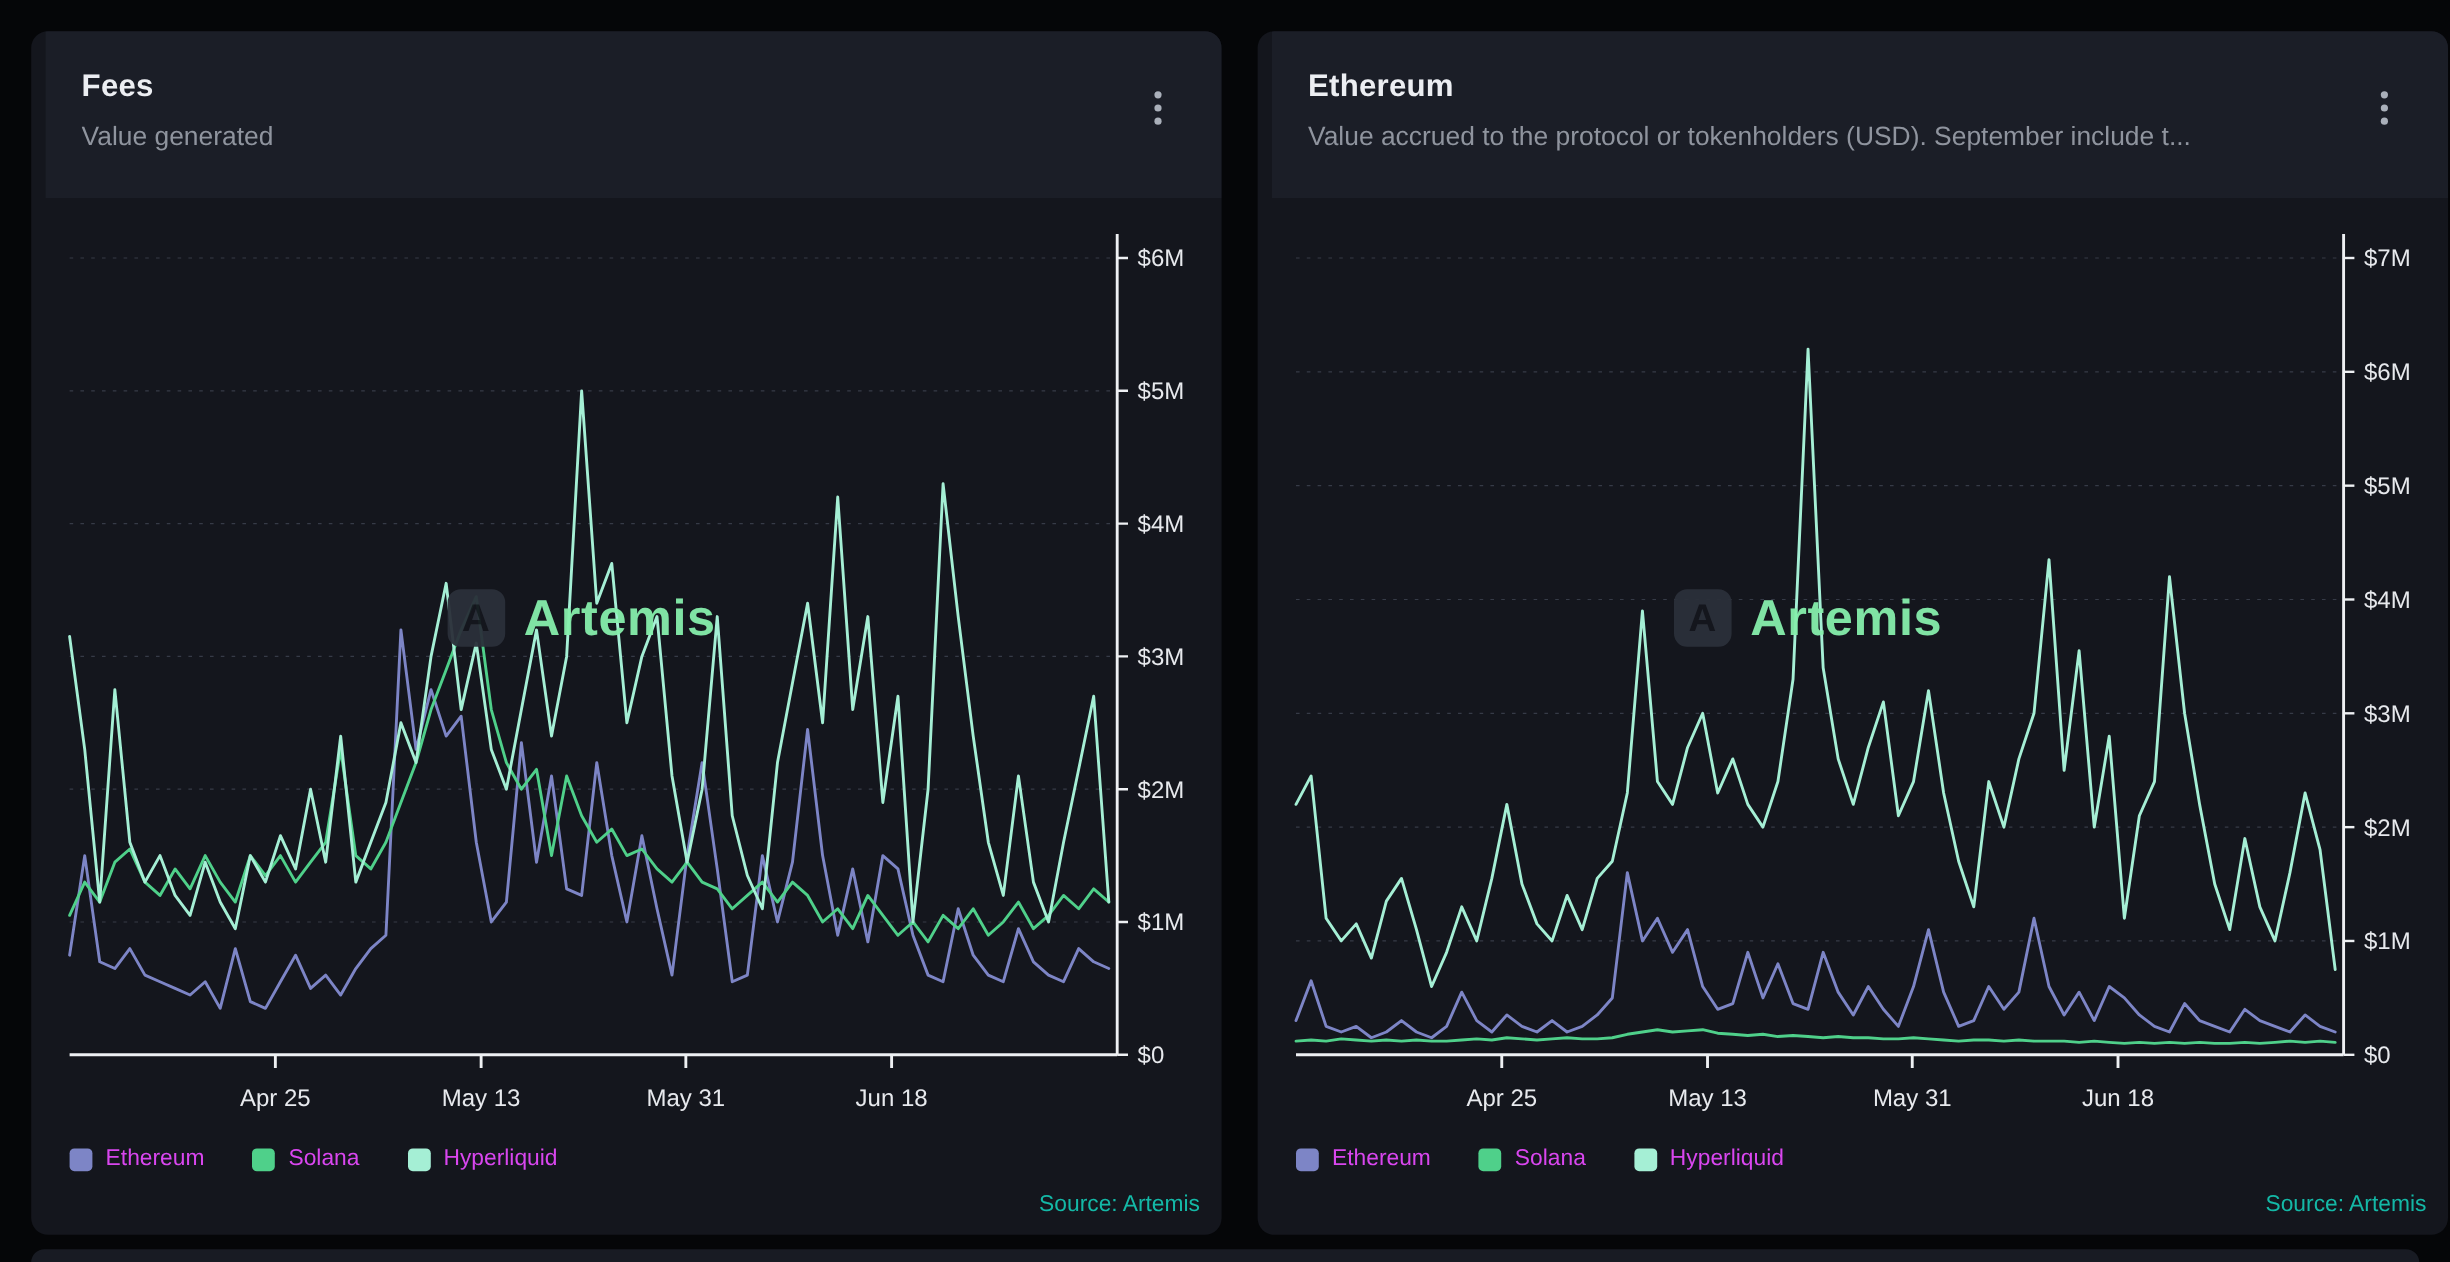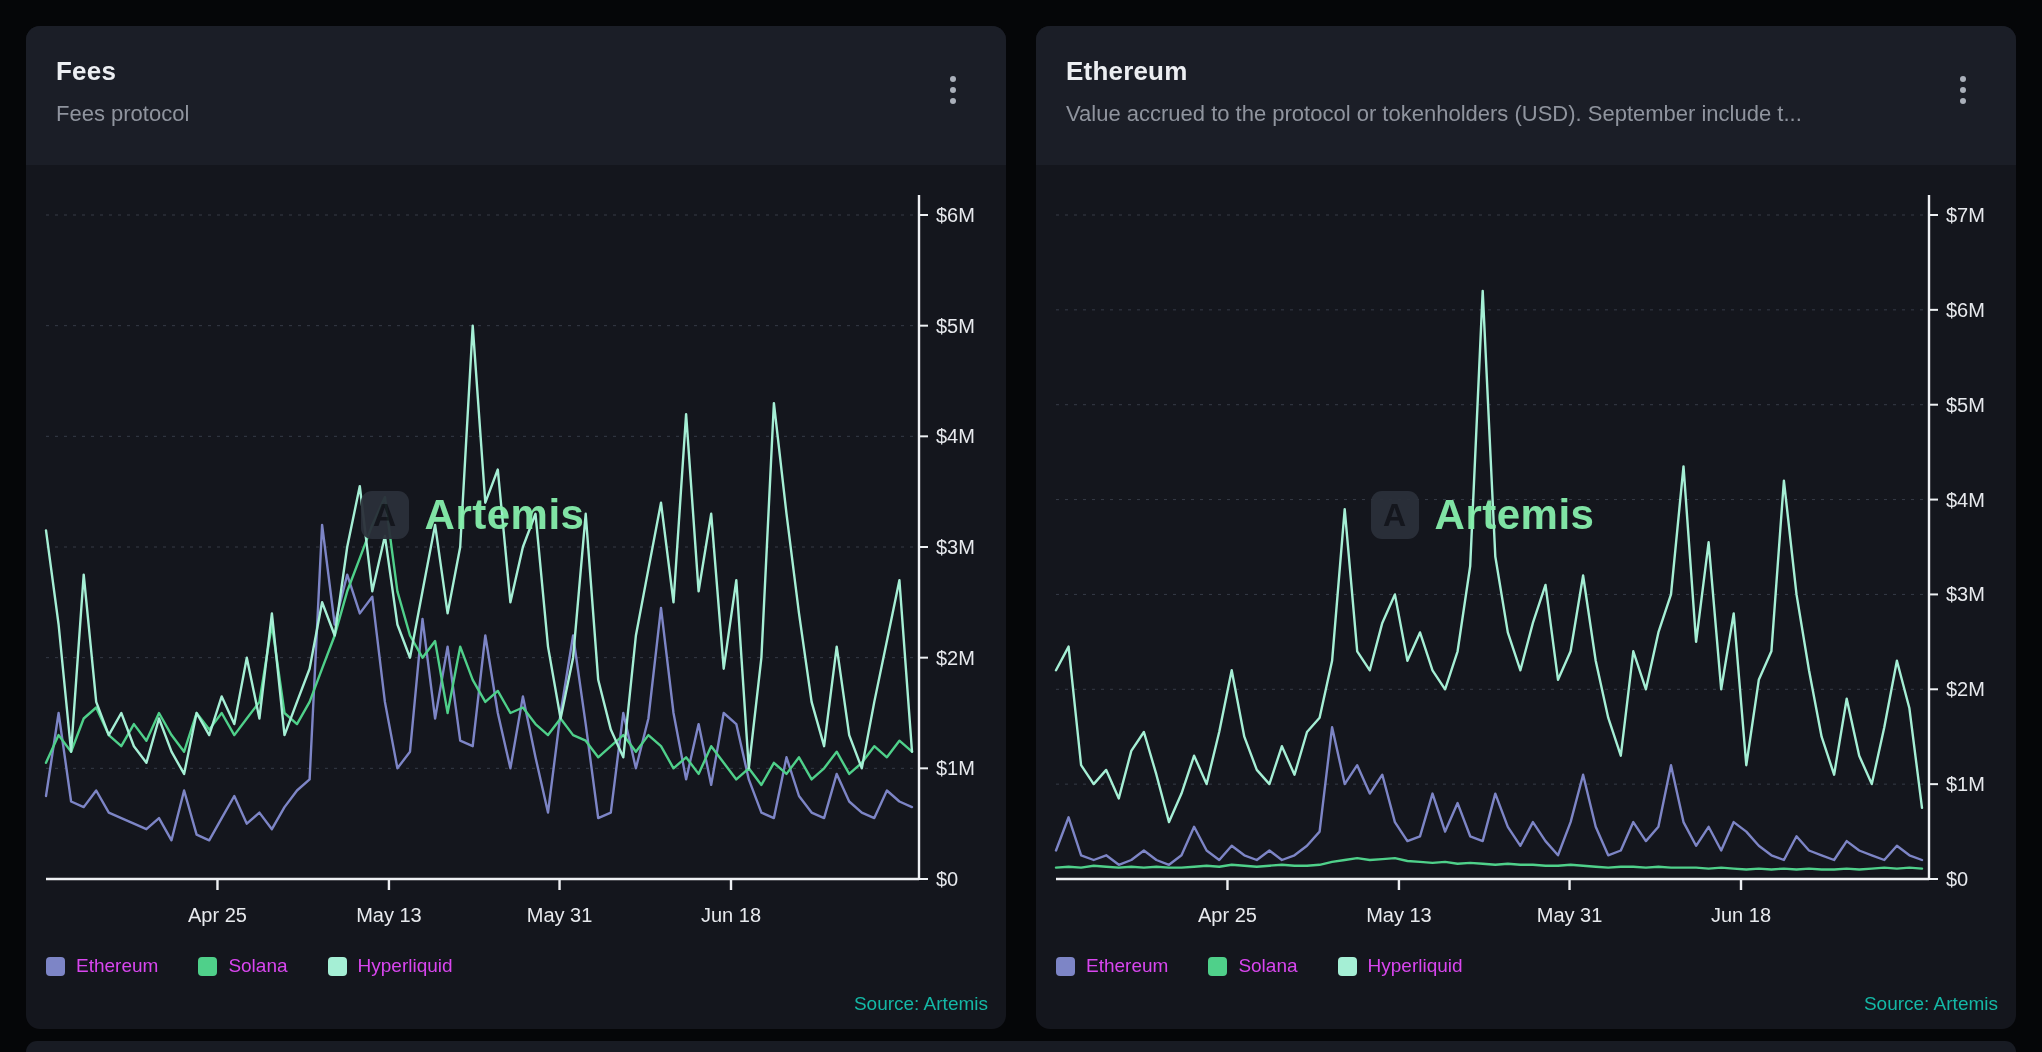--- a/index.html
+++ b/index.html
@@ -4,21 +4,21 @@
 <style>
   html,body{margin:0;padding:0;}
   body{
     width:2042px;height:1052px;overflow:hidden;position:relative;
     background:#050608;
     font-family:"Liberation Sans","DejaVu Sans",sans-serif;
   }
   .cards{position:absolute;left:26px;top:26px;display:flex;gap:30px;}
   .card{
     width:980px;height:1003px;border-radius:14px;overflow:hidden;
-    background:#14161d;display:flex;flex-direction:column;
+    background:#14161d;display:flex;flex-direction:column;padding-left:12px;
   }
   .card-header{
     position:relative;background:#1b1e27;height:139px;box-sizing:border-box;
     padding:30px 90px 0 30px;flex:0 0 auto;
   }
   .card-title{
     margin:0 0 14px 0;font-size:26px;font-weight:600;color:#eceef2;letter-spacing:.2px;
   }
   .card-subtitle{
     margin:0;font-size:22px;font-weight:400;color:#8f949e;
@@ -64,21 +64,21 @@
   }
 </style>
 </head>
 <body>
 
 <div class="cards">
 
   <section class="card">
     <header class="card-header">
       <h2 class="card-title">Fees</h2>
-      <p class="card-subtitle">Fees protocol</p>
+      <p class="card-subtitle">Value generated</p>
       <button class="kebab" aria-label="More options">
           <i></i>
           <i></i>
           <i></i>
         </button>
     </header>
     <div class="card-body">
       <div class="chart-wrap">
         <svg class="chart" id="chart-0" viewBox="0 0 980 780" preserveAspectRatio="xMinYMin meet">
             <line x1="893" y1="714" x2="902" y2="714" class="tick"></line>

